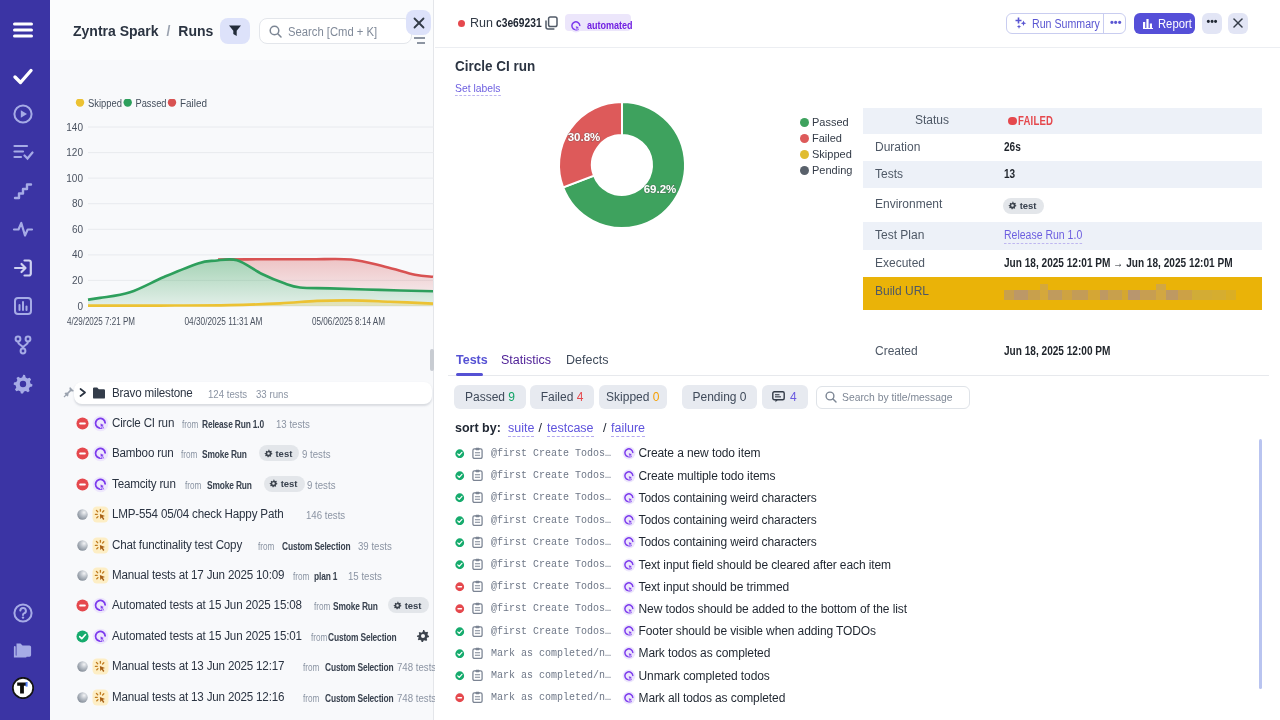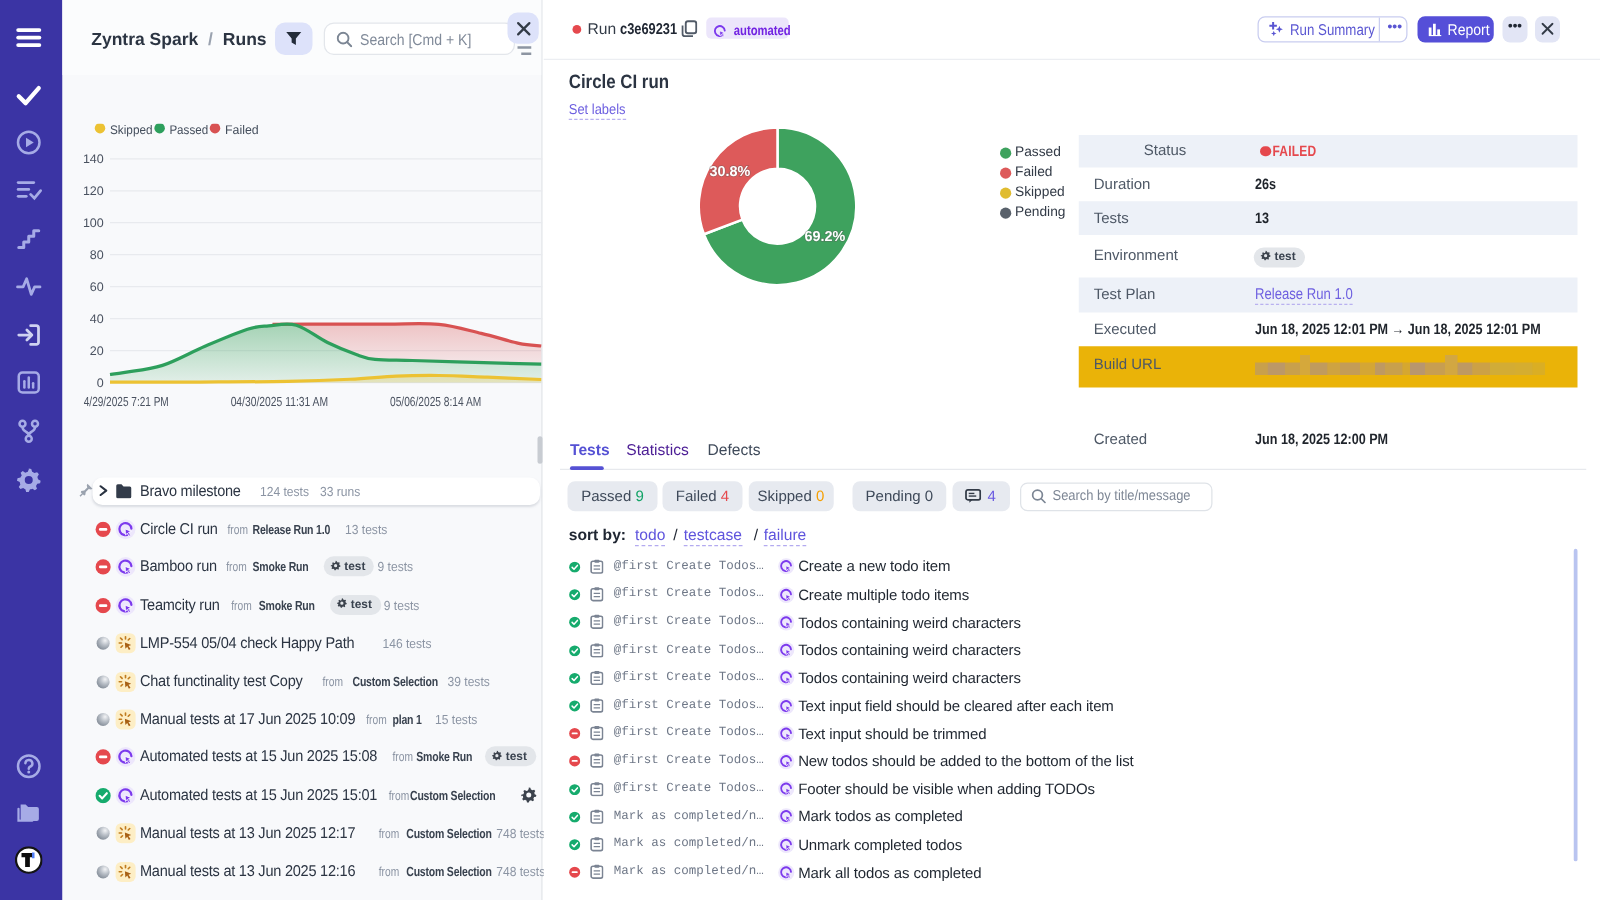--- a/index.html
+++ b/index.html
@@ -530,21 +530,21 @@
           </g>
         </svg>
       <span class="abs" style="left:355px;top:390px;font-size:12px;color:#6a5ae0;">4</span>
       <span class="abs" style="left:381px;top:385.5px;width:154px;height:23px;background:#fff;border:1px solid #dfe3e8;border-radius:6px;"></span>
       <svg class="abs" style="left:390px;top:391px;" width="12" height="12" viewBox="0 0 12 12">
           <circle cx="5" cy="5" r="3.9" stroke="#7c8694" stroke-width="1.4" fill="none"></circle>
           <line x1="8" y1="8" x2="11" y2="11" stroke="#7c8694" stroke-width="1.4" stroke-linecap="round"></line>
         </svg>
       <span class="abs" style="left:407px;top:391px;font-size:11.5px;color:#7e8795;display:inline-block;transform:scaleX(0.9);transform-origin:0 50%;white-space:nowrap;">Search by title/messagе</span>
       <span class="abs" style="left:20px;top:420.5px;font-size:12.5px;font-weight:bold;color:#202733;">sort by:</span>
-      <span class="abs" style="left:73px;top:420.5px;font-size:12.5px;color:#5f54dd;border-bottom:1px dashed #b3aaf0;padding-bottom:1px;">todo</span>
+      <span class="abs" style="left:73px;top:420.5px;font-size:12.5px;color:#5f54dd;border-bottom:1px dashed #b3aaf0;padding-bottom:1px;">suite</span>
       <span class="abs" style="left:112px;top:420.5px;font-size:12.5px;color:#5f54dd;border-bottom:1px dashed #b3aaf0;padding-bottom:1px;">testcase</span>
       <span class="abs" style="left:176px;top:420.5px;font-size:12.5px;color:#5f54dd;border-bottom:1px dashed #b3aaf0;padding-bottom:1px;">failure</span>
       <span class="abs" style="left:103.5px;top:420.5px;font-size:12.5px;color:#202733;">/</span>
       <span class="abs" style="left:168px;top:420.5px;font-size:12.5px;color:#202733;">/</span>
       <svg class="abs" style="left:20px;top:448.8px;" width="9.5" height="9.5">
           <use href="#i-pass"></use>
         </svg>
       <svg class="abs" style="left:36.5px;top:446.8px;" width="11" height="12.5">
           <use href="#i-clip"></use>
         </svg>

